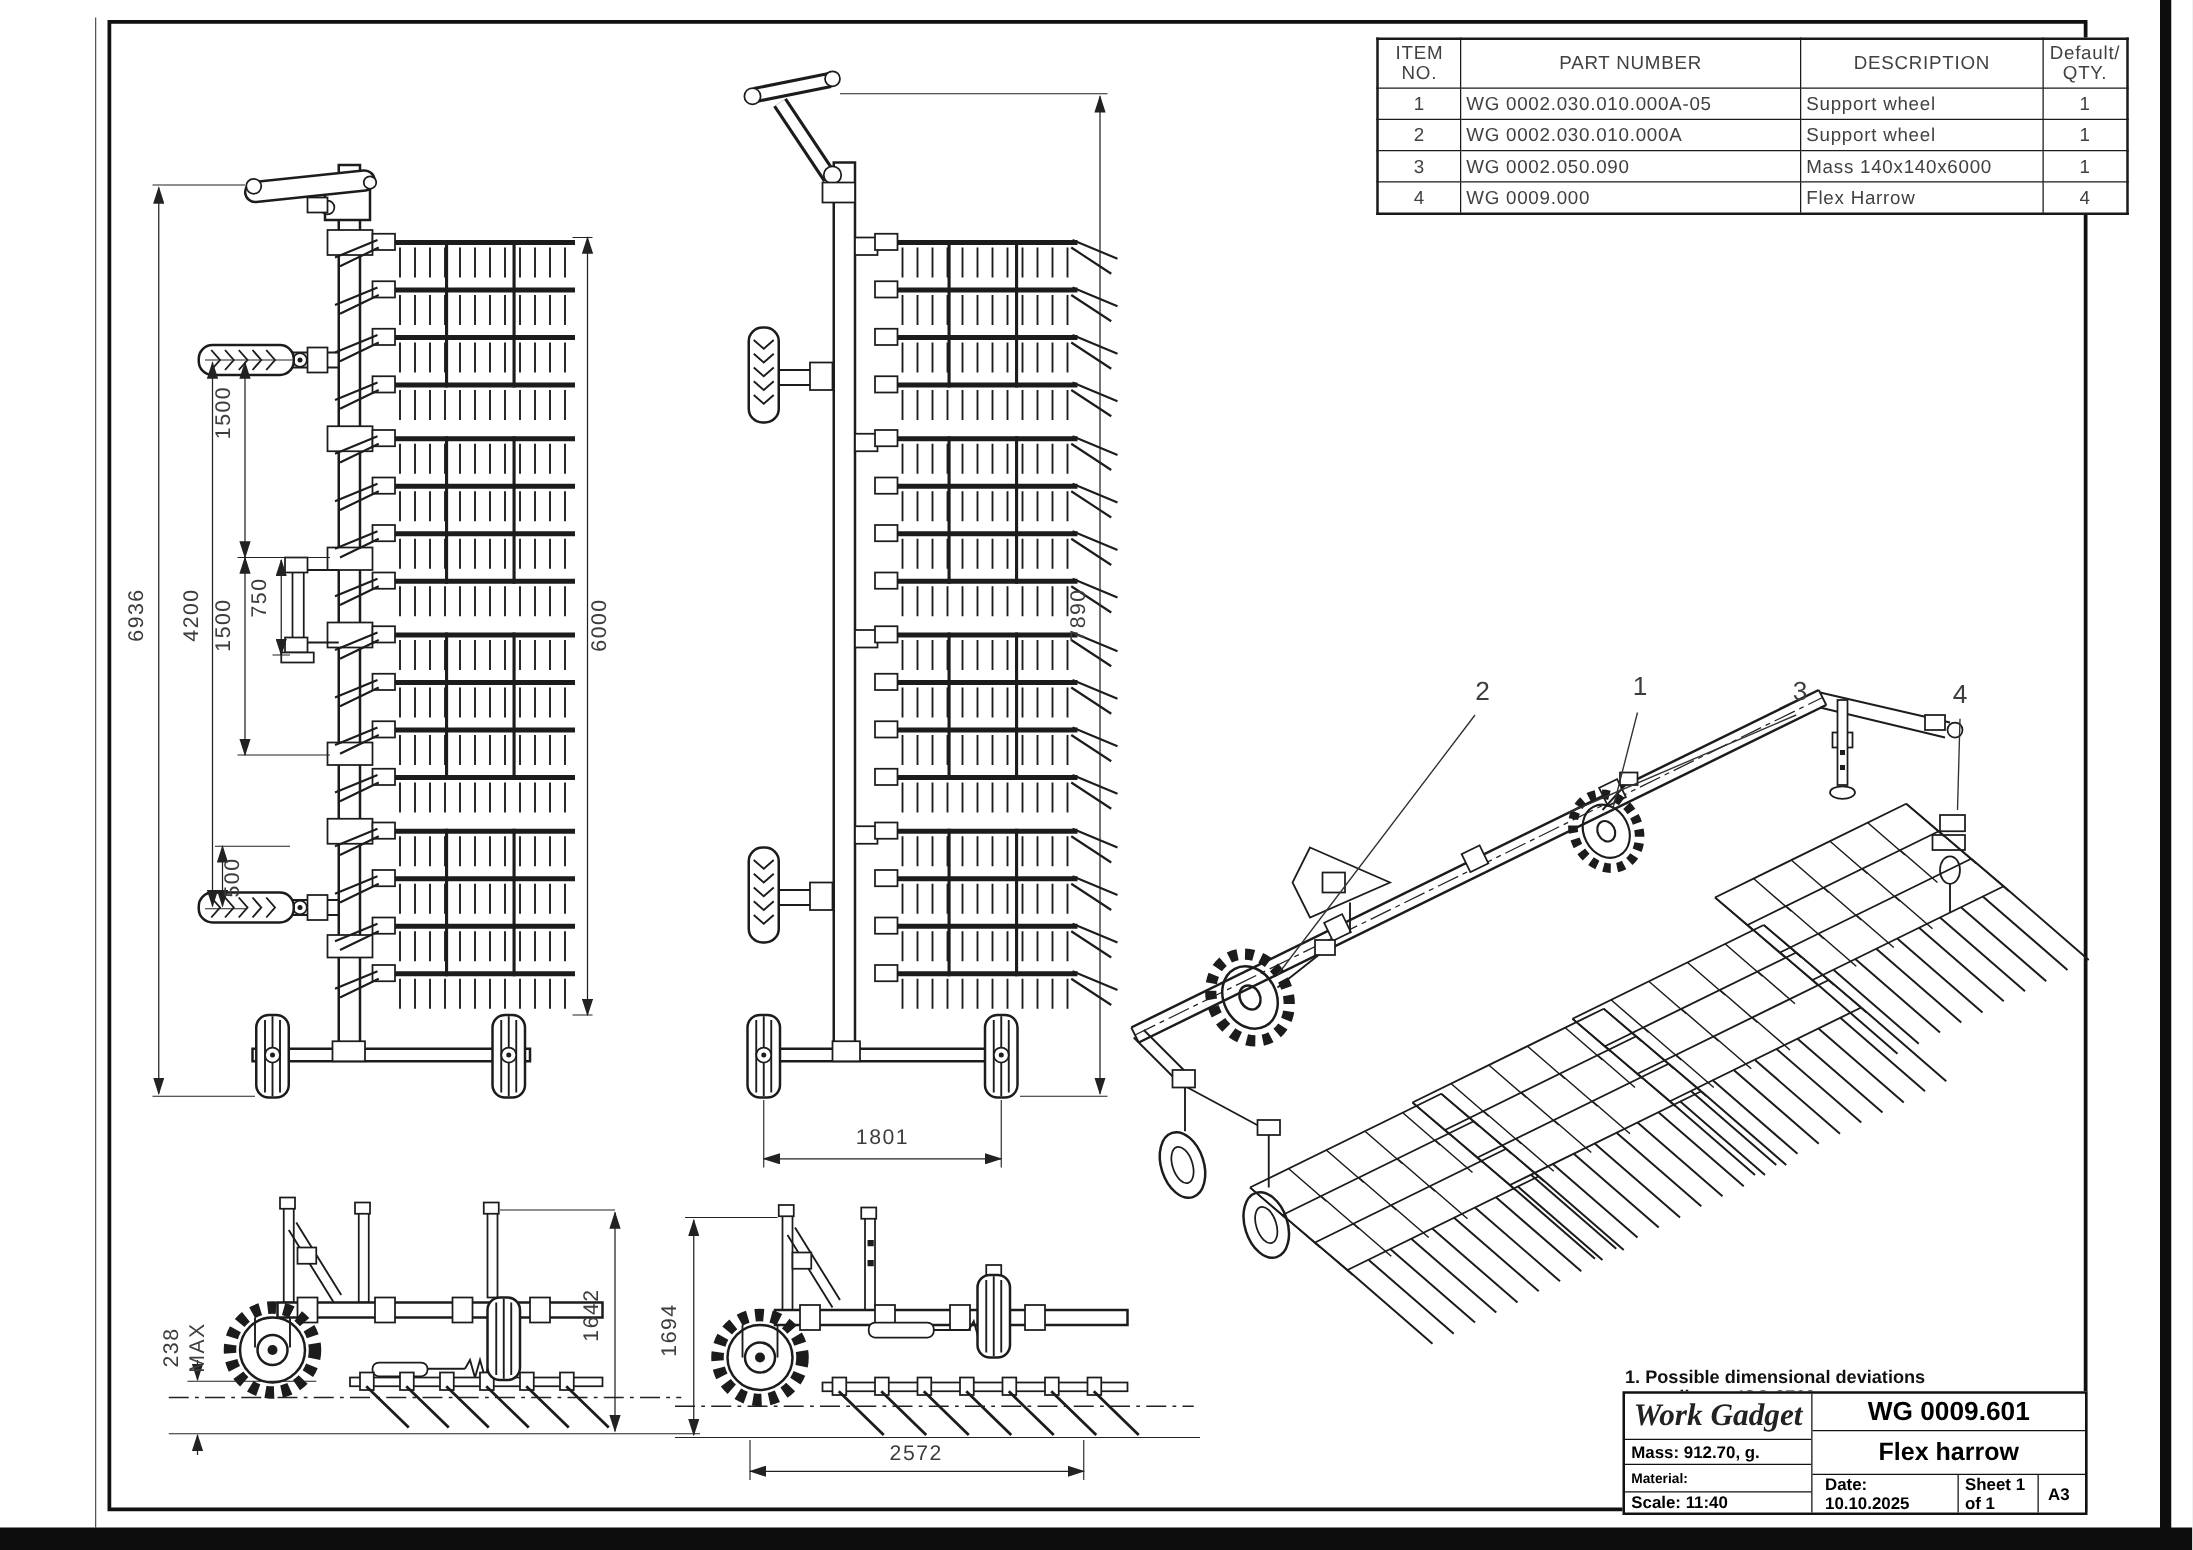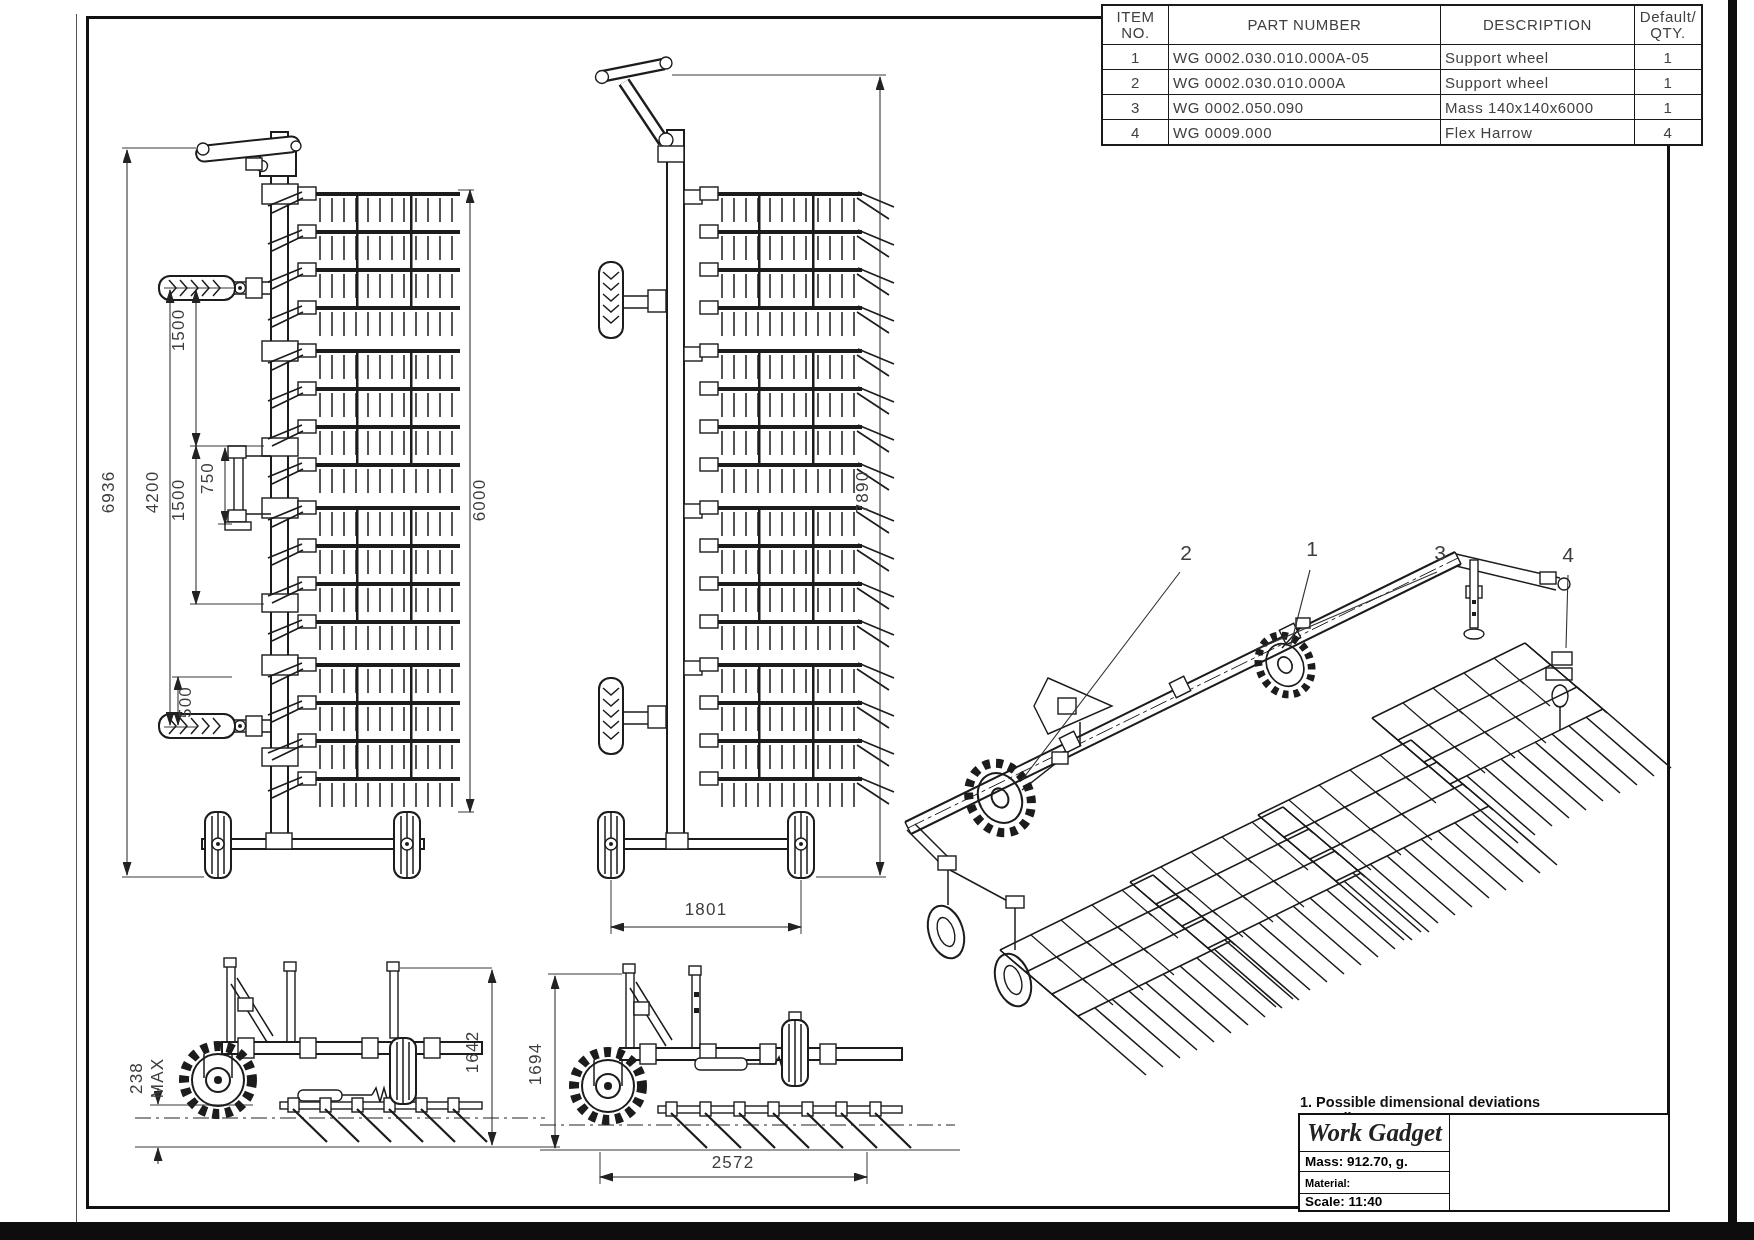--- a/index.html
+++ b/index.html
@@ -23,21 +23,21 @@
   .armO{stroke:#1c1c1c;stroke-width:13;}
   .armI{stroke:#fff;stroke-width:8;}
   .dim {stroke:#222;stroke-width:1;fill:none;}
   .wit {stroke:#222;stroke-width:.9;fill:none;}
   .gnd {stroke:#222;stroke-width:1.2;fill:none;}
   .ldr {stroke:#333;stroke-width:1.1;fill:none;}
   .dtxt{font-family:"Liberation Sans",sans-serif;font-size:17px;fill:#3d3d3d;letter-spacing:1.2px;text-anchor:middle;}
   .ctxt{font-family:"Liberation Sans",sans-serif;font-size:21px;fill:#3d3d3d;text-anchor:middle;}
 
   
-  table.bom{position:absolute;left:1101px;top:4px;border-collapse:collapse;table-layout:fixed;
+  table.bom{position:absolute;left:1101px;top:30px;border-collapse:collapse;table-layout:fixed;
             background:#fff;border:2.2px solid #1a1a1a;}
   table.bom th,table.bom td{border:1.6px solid #1a1a1a;font-size:15px;color:#414141;
             font-weight:400;letter-spacing:.6px;padding:0 4px;overflow:hidden;white-space:nowrap;}
   table.bom th{height:38px;font-weight:400;text-align:center;white-space:normal;line-height:1.1;}
   table.bom td{height:24px;}
   .w0{width:57px;} .w1{width:263px;} .w2{width:185px;} .w3{width:58px;}
   th.brk{word-break:break-all;}
   td.ctr{text-align:center;}
 
   
@@ -483,17 +483,26 @@
 
   <div class="note">1. Possible dimensional deviations according to ISO 2768.</div>
 
   <div class="tblock">
     <div class="tb-left">
       <div class="tb-cell tb-company">Work Gadget</div>
       <div class="tb-cell tb-mass">Mass: 912.70, g.</div>
       <div class="tb-cell tb-material">Material:</div>
       <div class="tb-cell tb-scale">Scale: 11:40</div>
     </div>
+    <div class="tb-right">
+      <div class="tb-cell tb-number">WG 0009.601</div>
+      <div class="tb-cell tb-title">Flex harrow</div>
+      <div class="tb-cell tb-bottom">
+        <div class="tb-date">Date: 10.10.2025</div>
+        <div class="tb-sheet">Sheet 1 of 1</div>
+        <div class="tb-a3">A3</div>
+      </div>
+    </div>
   </div>
 
   <div class="bar-right"></div>
   <div class="bar-bottom"></div>
 </div>
 
 </body></html>

